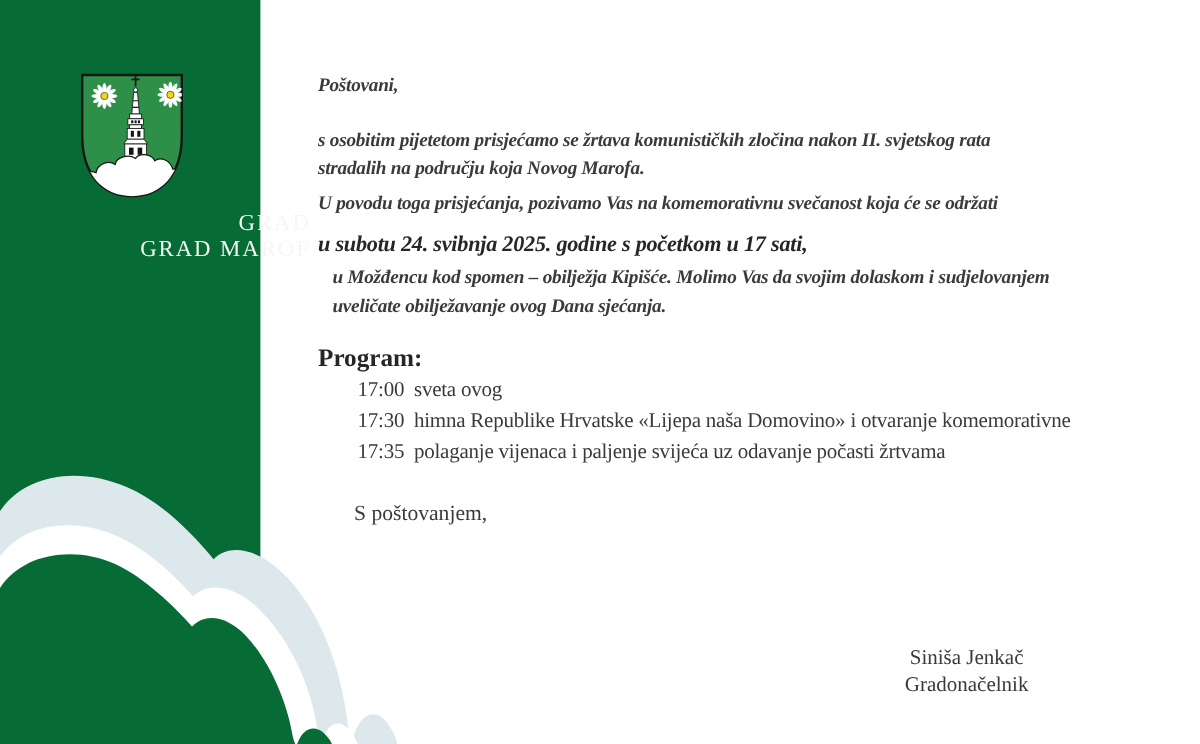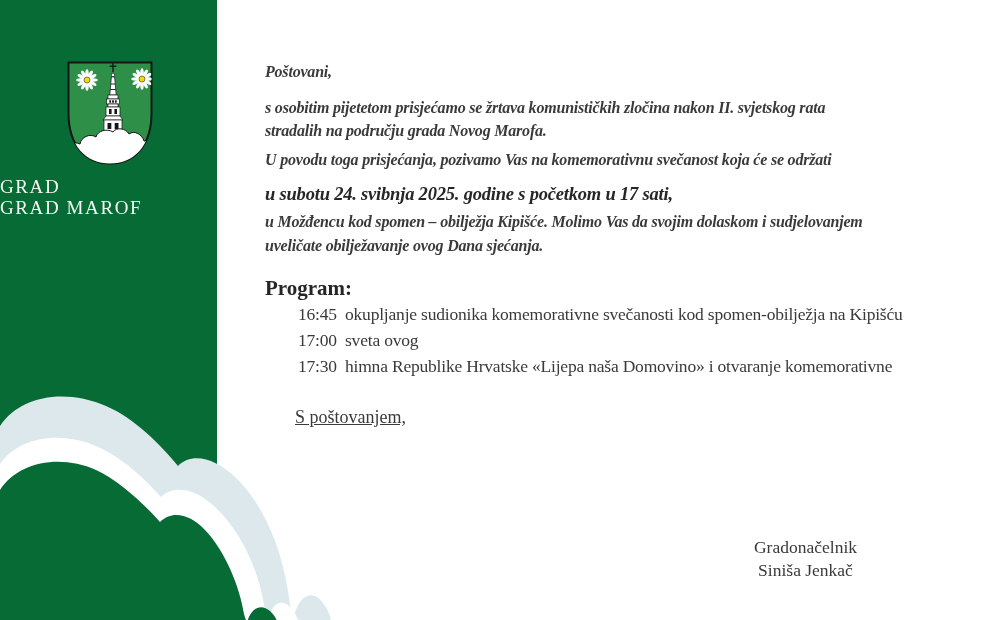--- a/index.html
+++ b/index.html
@@ -4,43 +4,43 @@
 <style>
   html,body{margin:0;padding:0;background:#ffffff;}
   #page{
     position:relative;width:1000px;height:620px;background:#ffffff;
     overflow:hidden;font-family:"Liberation Serif",serif;color:#3a3a3a;
   }
   
   .sidebar{position:absolute;left:0;top:0;width:217px;height:620px;background:#066b34;}
   .coa{position:absolute;left:66px;top:61px;width:88px;height:104px;}
   .sidebar-title{
-    position:absolute;left:0;top:176px;width:259px;text-align:left;
+    position:absolute;left:0;top:176px;width:259px;text-align:right;
     color:#f4f8f4;font-size:19px;line-height:21px;letter-spacing:1.6px;
   }
   
   .cloud-svg{position:absolute;left:0;bottom:0;width:345px;height:240px;}
   
   .content{position:absolute;left:265px;top:60px;width:692px;}
   .line{white-space:nowrap;}
   .italic{font-style:italic;font-size:16px;line-height:23.5px;letter-spacing:-0.2px;font-weight:bold;}
   .salutation{margin:0;}
-  .para1{margin-top:12px;}
+  .para1{margin-top:22px;}
   .para2{margin-top:5px;}
   .date-line{
     margin-top:12px;font-style:italic;font-weight:bold;font-size:18.5px;
     line-height:23px;color:#262626;letter-spacing:-0.2px;white-space:nowrap;
   }
-  .para3{margin-top:4px;}
+  .para3{margin-top:4px;margin-left:12px;}
   .program-label{margin-top:20px;font-weight:bold;font-size:21px;line-height:23px;color:#262626;}
   .program-list{margin-top:3px;}
   .program-row{display:flex;padding-left:33px;font-size:17.5px;line-height:23px;letter-spacing:-0.2px;margin-bottom:3px;}
   .program-time{width:47px;flex:none;}
   .program-desc{flex:1;}
-  .closing{margin-top:28px;padding-left:30px;font-size:18px;line-height:23px;text-decoration:underline;}
+  .closing{margin-top:28px;padding-left:30px;font-size:18px;line-height:23px;}
   .signature{
     position:absolute;left:703px;top:536px;width:205px;text-align:center;
     font-size:17.5px;line-height:23px;
   }
 </style>
 </head>
 <body>
 
 <div id="page">
 
@@ -135,52 +135,52 @@
     <path fill="#066b34" d="M0,110 C18,82 60,74 96,90 C120,101 146,126 160,142 C172,130 190,134 205,150
              C226,172 240,208 244,234 C245,238 246,240 247,242
              C252,226 262,224 270,231 C274,235 276,238 277,241 L0,241 Z"></path>
   </svg>
 
   <div class="content">
     <p class="italic salutation line">Poštovani,</p>
 
     <div class="italic para1">
       <div class="line">s osobitim pijetetom prisjećamo se žrtava komunističkih zločina nakon II. svjetskog rata</div>
-      <div class="line">stradalih na području grada Novog Marofa.</div>
+      <div class="line">stradalih na području koja Novog Marofa.</div>
     </div>
 
     <div class="italic para2 line">U povodu toga prisjećanja, pozivamo Vas na komemorativnu svečanost koja će se održati</div>
 
     <div class="date-line">u subotu 24. svibnja 2025. godine s početkom u 17 sati,</div>
 
     <div class="italic para3">
       <div class="line">u Možđencu kod spomen – obilježja Kipišće. Molimo Vas da svojim dolaskom i sudjelovanjem</div>
       <div class="line">uveličate obilježavanje ovog Dana sjećanja.</div>
     </div>
 
     <div class="program-label">Program:</div>
 
     <div class="program-list">
       <div class="program-row">
-        <div class="program-time">16:45</div>
-        <div class="program-desc line">okupljanje sudionika komemorativne svečanosti kod spomen-obilježja na Kipišću</div>
-      </div>
-      <div class="program-row">
         <div class="program-time">17:00</div>
         <div class="program-desc line">sveta ovog</div>
       </div>
       <div class="program-row">
         <div class="program-time">17:30</div>
         <div class="program-desc">
           <div class="line">himna Republike Hrvatske «Lijepa naša Domovino» i otvaranje komemorativne</div>
         </div>
       </div>
+      <div class="program-row">
+        <div class="program-time">17:35</div>
+        <div class="program-desc line">polaganje vijenaca i paljenje svijeća uz odavanje počasti žrtvama</div>
+      </div>
     </div>
 
     <div class="closing line">S poštovanjem,</div>
   </div>
 
   <div class="signature">
+    <div class="line">Siniša Jenkač</div>
     <div class="line">Gradonačelnik</div>
-    <div class="line">Siniša Jenkač</div>
   </div>
 
 </div>
 
 </body></html>

